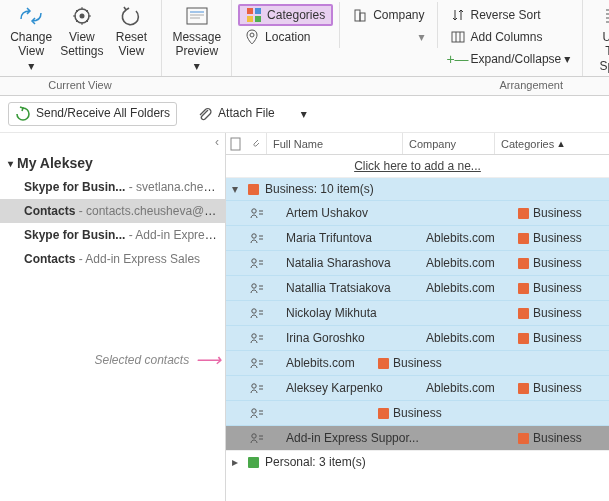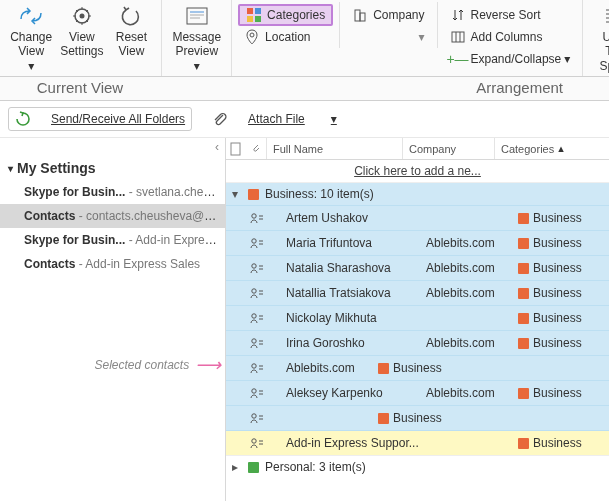--- a/index.html
+++ b/index.html
@@ -8,27 +8,27 @@
 
 .ribbon { display: flex; border-bottom: 1px solid #d0d0d0; height: 77px; background: #fafafa; }
 .rgroup { display: flex; flex-direction: column; align-items: center; border-right: 1px solid #e0e0e0; padding: 2px 6px 0; }
 .rgroup-body { display: flex; align-items: flex-start; height: 74px; }
 .rbtn-large { display: flex; flex-direction: column; align-items: center; justify-content: flex-start; padding: 2px 4px; cursor: pointer; min-width: 48px; text-align: center; line-height: 1.2; }
 .rbtn-large .ico { width: 28px; height: 24px; display: flex; align-items: center; justify-content: center; margin-bottom: 2px; }
 .rbtn-small { display: flex; align-items: center; padding: 3px 6px; cursor: pointer; height: 22px; }
 .rbtn-small .ico { width: 16px; height: 16px; display: flex; align-items: center; justify-content: center; margin-right: 5px; }
 .rcol { display: flex; flex-direction: column; justify-content: flex-start; padding-top: 2px; }
 .highlight-cat { background: #e8d0f0; border: 2px solid #c080d8; border-radius: 2px; }
-.group-lbl { font-size: 15px; color: #666; }
+.group-lbl { font-size: 11px; color: #666; }
 .glrow { display: flex; justify-content: space-around; padding: 2px 0 4px; border-bottom: 1px solid #d0d0d0; background: #fafafa; }
 .glrow .group-lbl { flex: none; }
 
 
 .toolbar2 { display: flex; align-items: center; padding: 6px 8px; gap: 14px; background: #fff; border-bottom: 1px solid #e8e8e8; }
-.tb-btn { display: flex; align-items: center; cursor: pointer; padding: 3px 6px; border: 1px solid #ccc; border-radius: 3px; gap: 20px; text-decoration: underline; }
+.tb-btn { display: flex; cursor: pointer; padding: 3px 6px; border: 1px solid #ccc; border-radius: 3px; gap: 5px; }
 .tb-btn.nob { border: none; }
 .tb-ico { width: 16px; height: 16px; display: flex; align-items: center; justify-content: center; }
 
 
 .main { display: flex; height: calc(501px - 77px - 22px - 34px); }
 .navpane { width: 226px; border-right: 1px solid #d8d8d8; display: flex; flex-direction: column; }
 .nav-collapse { text-align: right; padding: 2px 6px; color: #888; cursor: pointer; }
 .nav-hdr { display: flex; align-items: center; padding: 4px 8px; font-weight: 600; font-size: 14px; cursor: pointer; }
 .nav-item { padding: 5px 8px 5px 24px; cursor: pointer; white-space: nowrap; overflow: hidden; text-overflow: ellipsis; }
 .nav-item.sel { background: #d8d8d8; }
@@ -50,21 +50,21 @@
 
 .grp-row { display: flex; align-items: center; padding: 4px 6px; background: #fff; cursor: pointer; gap: 6px; border-top: 1px solid #eee; }
 .grp-row.sel { background: #cfe8f6; }
 .expander { width: 10px; color: #555; }
 .cat-swatch { width: 11px; height: 11px; border-radius: 1px; }
 .sw-business { background: #e8683a; }
 .sw-personal { background: #4aa84a; }
 
 .contact-rows { background: #cfe8f6; }
 .crow { display: flex; align-items: center; height: 25px; padding: 0 6px; border-top: 1px solid #bcdff2; }
-.crow.lite { background: #fef9c3; }
+.crow.lite { background: #a3a3a3; }
 .c-ico { width: 18px; text-align: center; color: #555; }
 .c-sp { width: 18px; }
 .c-name { width: 140px; white-space: nowrap; overflow: hidden; text-overflow: ellipsis; }
 .c-comp { width: 92px; }
 .c-cat { flex: 1; display: flex; align-items: center; gap: 4px; }
 
 svg { display: block; }
 </style>
 </head>
 <body>
@@ -233,21 +233,21 @@
   <div class="tb-btn nob">
     <span>▾</span>
   </div>
 </div>
 
 <div class="main">
   <div class="navpane">
     <div class="nav-collapse">‹</div>
     <div class="nav-hdr">
       <span style="margin-right:4px;font-size:10px">▾</span>
-      <span>My Settings</span>
+      <span>My Aleksey</span>
     </div>
     <div id="nav-items">
         <div class="nav-item"><b style="font-weight: 600;">Skype for Busin...</b><span class="secondary"> - svetlana.cheus...</span></div>
         <div class="nav-item sel"><b>Contacts</b><span class="secondary"> - contacts.cheusheva@a...</span></div>
         <div class="nav-item"><b style="font-weight: 600;">Skype for Busin...</b><span class="secondary"> - Add-in Express...</span></div>
         <div class="nav-item"><b style="font-weight: 600;">Contacts</b><span class="secondary"> - Add-in Express Sales</span></div>
       </div>
     <div class="annot">
       <span>Selected contacts</span>
       <span class="arrow-pink">⟶</span>

